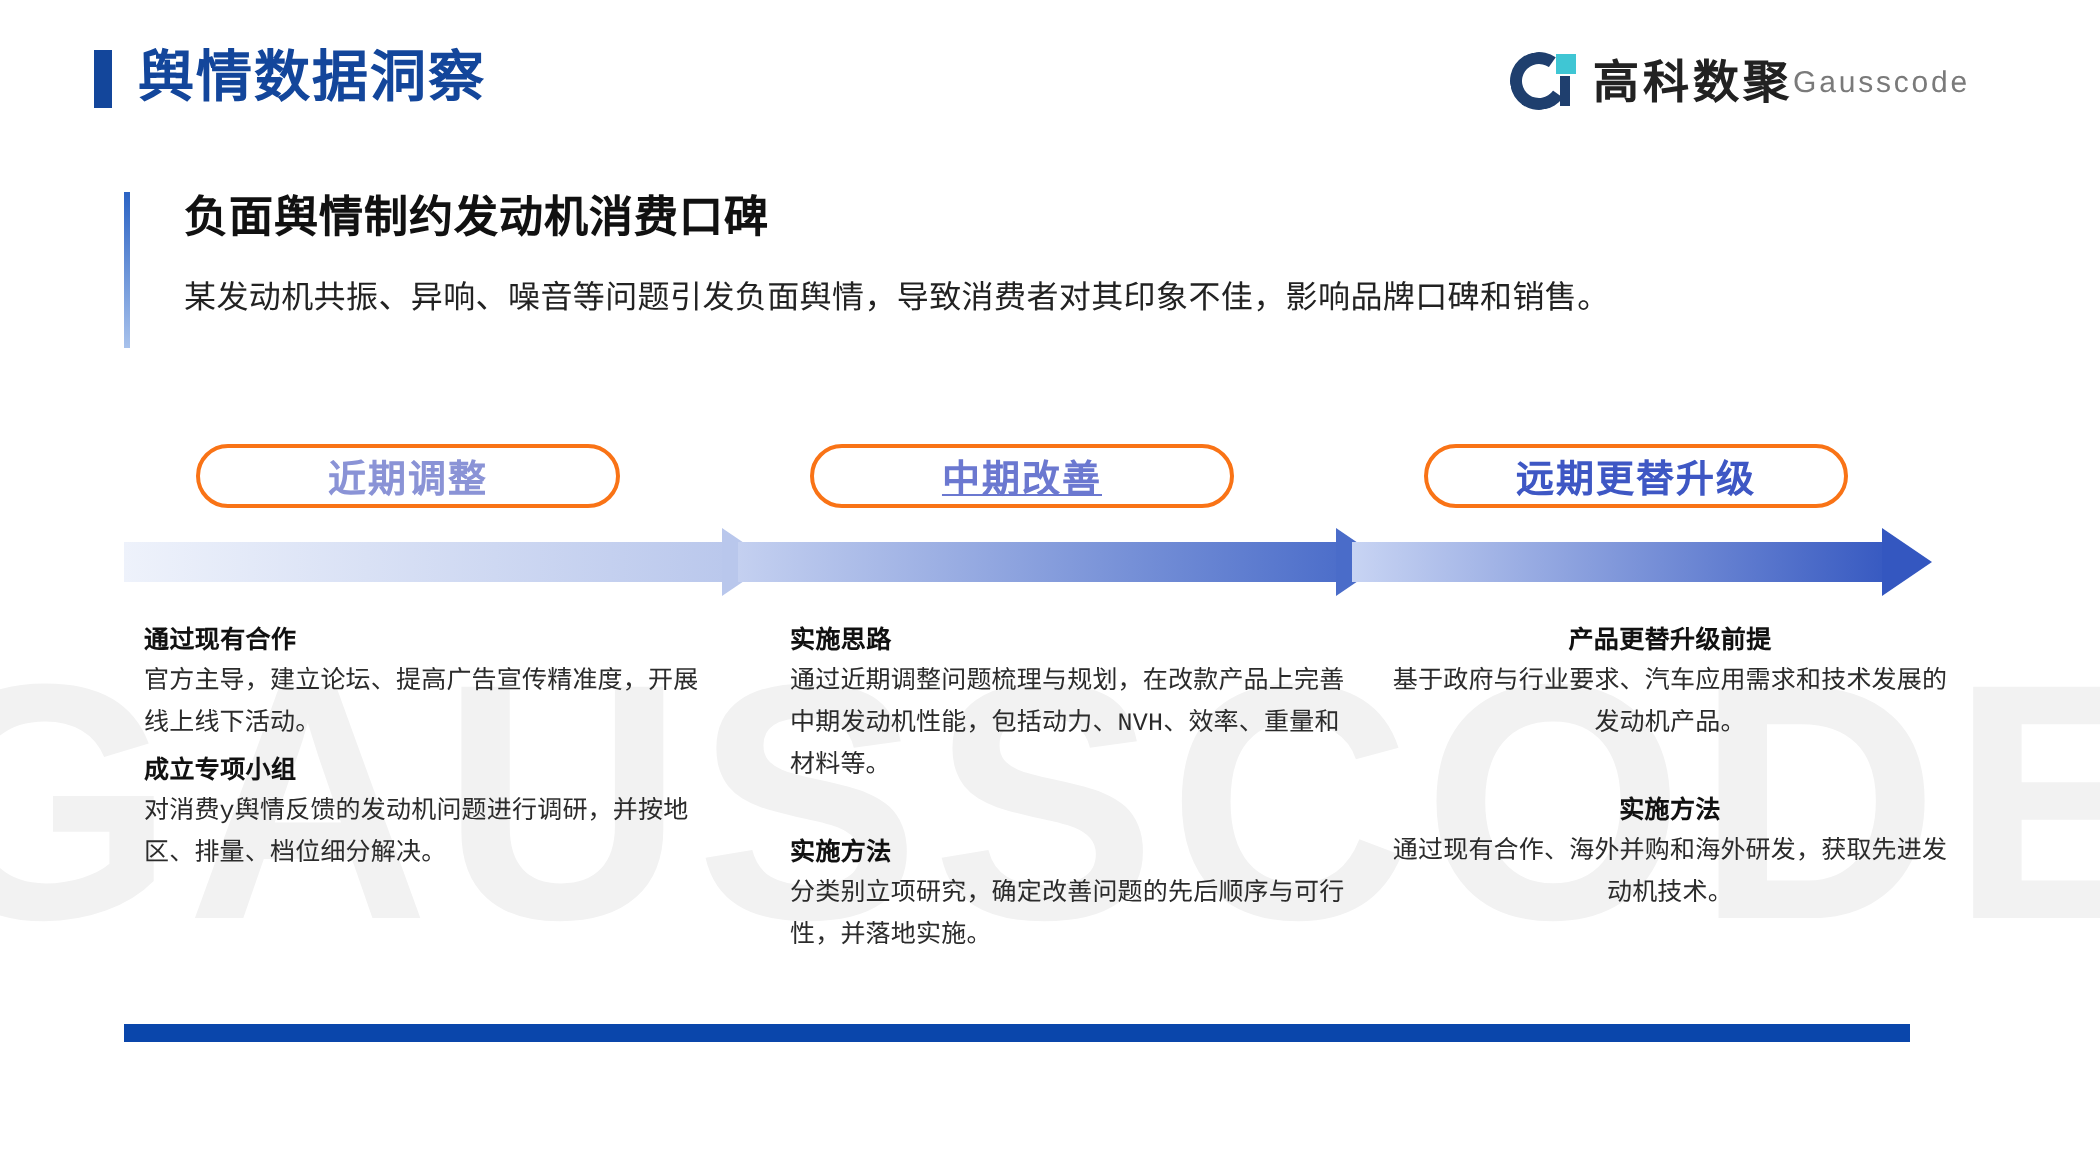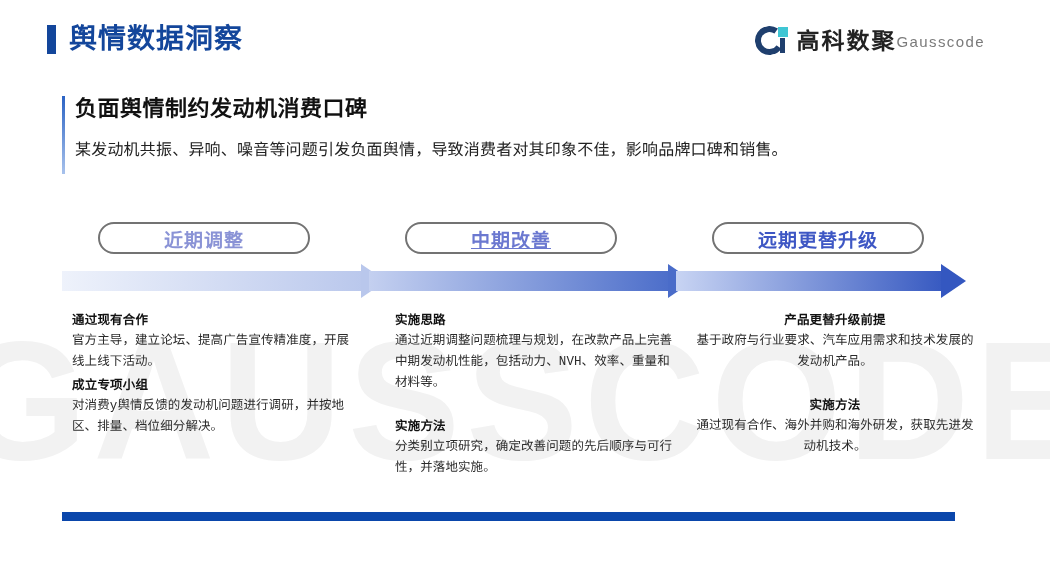--- a/index.html
+++ b/index.html
@@ -126,21 +126,21 @@
     letter-spacing: 1.4px;
     margin-top: 4px;
   }
 
   
   .intro {
     position: absolute;
     left: 62px;
     top: 94px;
     width: 930px;
-    padding-left: 13px;
+    padding-left: 30px;
     z-index: 3;
   }
   .intro::before {
     content: "";
     position: absolute;
     left: 0;
     top: 2px;
     width: 3px;
     height: 78px;
     background: linear-gradient(to bottom, #2b63c4, #a8c2ec);
@@ -168,21 +168,21 @@
     left: 0;
     width: 1050px;
     height: 36px;
     z-index: 3;
   }
   .pill {
     position: absolute;
     top: 0;
     height: 32px;
     border-radius: 18px;
-    border: 2px solid #737373;
+    border: 2px solid #f97316;
     background: #ffffff;
     display: flex;
     align-items: center;
     justify-content: center;
     font-size: 19px;
     font-weight: 700;
     letter-spacing: 1px;
     box-sizing: border-box;
   }
   .pill-1 { left: 98px;  width: 212px; color: #8a93d6; }

